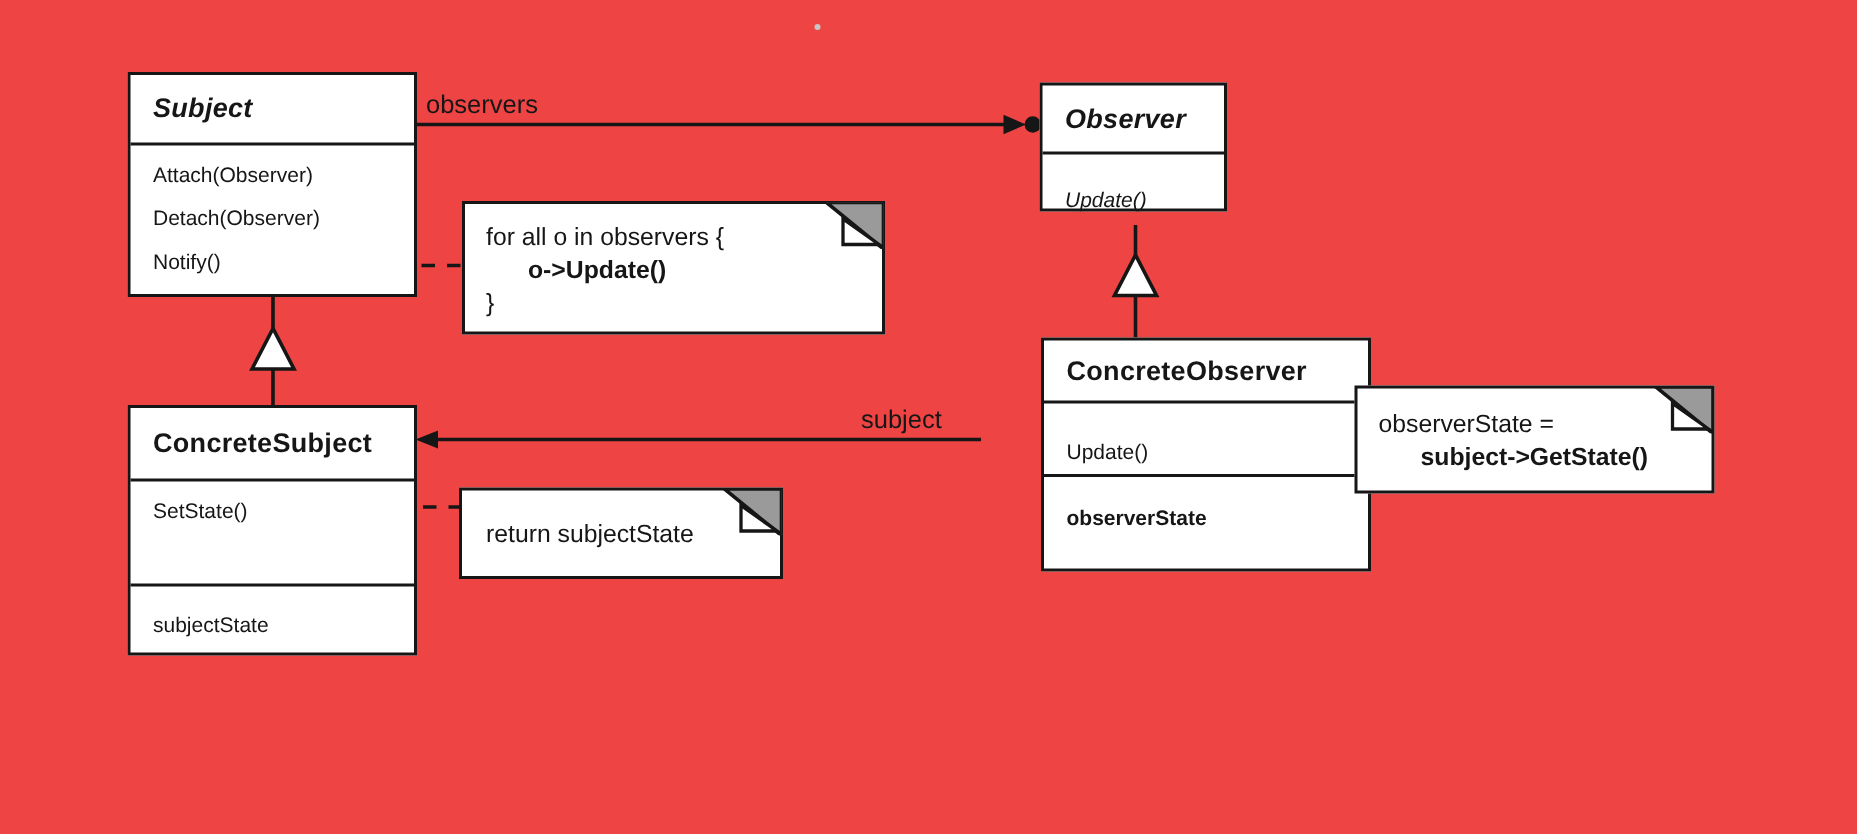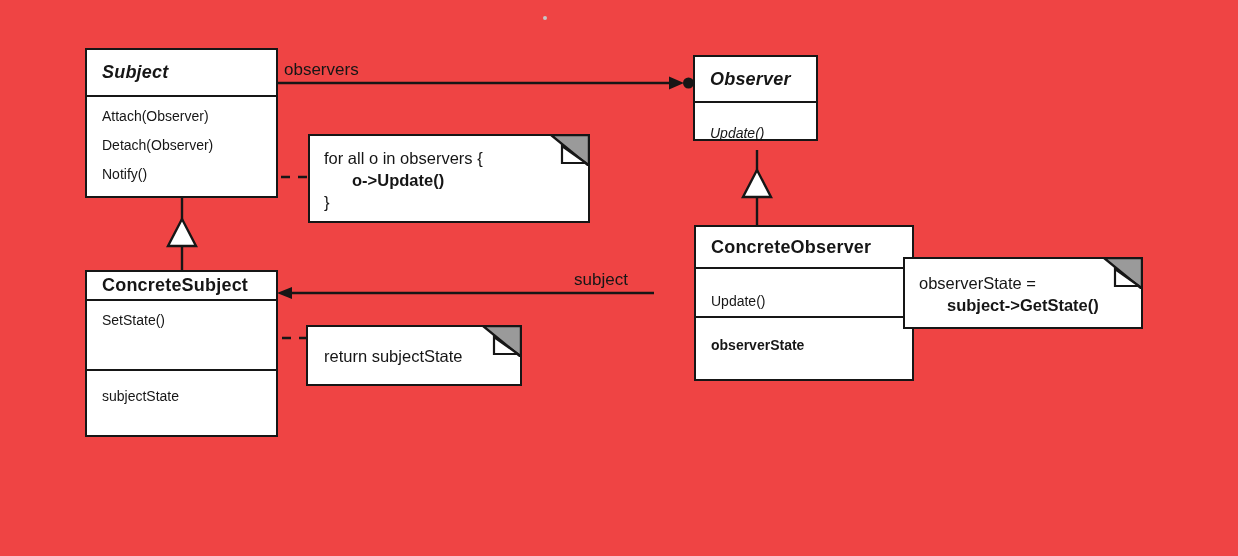--- a/index.html
+++ b/index.html
@@ -118,21 +118,21 @@
   </div>
 
   <div class="uml-class abstract" style="left:693px;top:55px;width:125px;height:86px;">
     <div class="compartment class-title" style="height:44px;">Observer</div>
     <div class="compartment members centered italic-text" style="height:45px;">
       <div>Update()</div>
     </div>
   </div>
 
   <div class="uml-class" style="left:85px;top:270px;width:193px;height:167px;">
-    <div class="compartment class-title" style="height:27px;">ConcreteSubject</div>
+    <div class="compartment class-title" style="height:47px;">ConcreteSubject</div>
     <div class="compartment members" style="height:70px;">
       <div>SetState()</div>
     </div>
     <div class="compartment members centered" style="height:42px;align-items:flex-end;">
       <div>subjectState</div>
     </div>
   </div>
 
   <div class="uml-class" style="left:654px;top:225px;width:220px;height:156px;margin-left:40px;">
     <div class="compartment class-title" style="height:40px;">ConcreteObserver</div>

